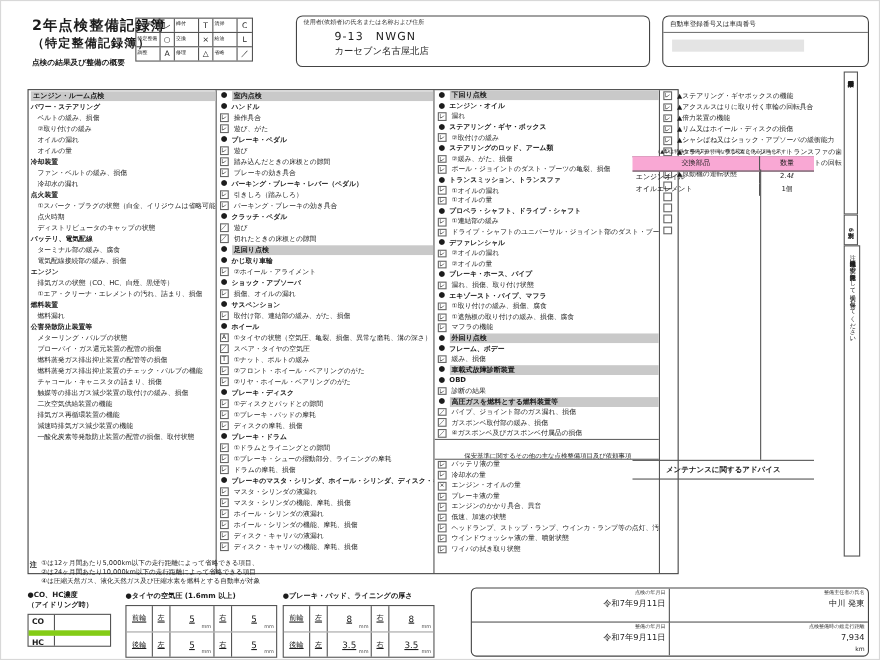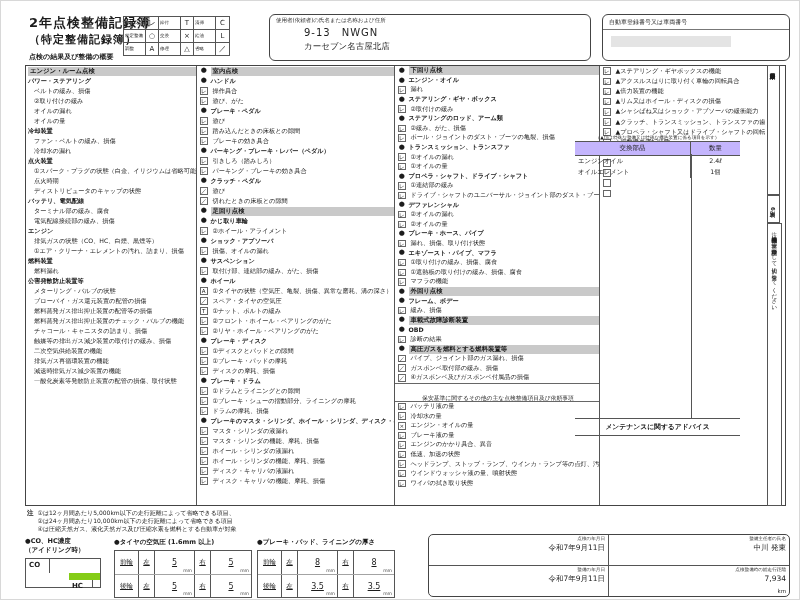--- a/index.html
+++ b/index.html
@@ -22,21 +22,21 @@
   #user-box { position:absolute; left:268px; top:13px; width:322px; height:47px; border:1.5px solid #444; border-radius:6px; padding:2px 6px; }
   #user-label { font-size:5.5px; color:#333; }
   #user-line1 { font-size:10px; margin:2px 0 0 28px; letter-spacing:1px; }
   #user-line2 { font-size:8.5px; margin:1px 0 0 28px; }
 
   #plate-box { position:absolute; left:601px; top:13px; width:188px; height:47px; border:1.5px solid #444; border-radius:6px; }
   #plate-label { font-size:6px; padding:3px 6px 2px; border-bottom:1px solid #777; }
   #plate-value { margin:6px 8px; height:11px; width:120px; background:#e4e4e4; }
 
   
-  #main-table { position:absolute; left:24px; top:64px; width:761px; height:441px; border:1px solid #444; }
+  #main-table { position:absolute; left:24px; top:80px; width:592px; height:441px; border:1px solid #444; }
   .col { position:absolute; top:0; height:100%; overflow:hidden; }
   #col0 { left:0; width:171px; border-right:1px solid #555; }
   #col1 { left:171px; width:198px; border-right:1px solid #555; }
   #col2 { left:369px; width:205px; border-right:1px solid #555; }
   #col3 { left:574px; width:165px; }
 
   .c-row { display:flex; align-items:center; overflow:hidden; padding-left:2px; }
   #col0 .c-row { height:10px; }
   #col1 .c-row { height:10px; }
   #col2 .c-row { height:9.6px; }
@@ -48,21 +48,21 @@
   #col0 .i .txt { padding-left:6px; }
   .mark { width:7.5px; height:7.5px; min-width:7.5px; border:0.5px solid #666; font-size:5.5px; line-height:7px; text-align:center; margin:0 3px 0 1px; background:#fff; }
   .mark.dot { border:none; font-size:7px; line-height:7.5px; background:transparent; }
   .note2 { display:block !important; text-align:center; border-top:1px solid #666; border-bottom:1px solid #666; }
   #col2 .note2 { height:19.2px !important; padding-top:1px; }
   .note2 .txt { font-size:5.8px; line-height:1.45; white-space:normal; font-weight:normal; }
 
   
   #tri-note { position:absolute; left:574px; top:133px; width:165px; font-size:4.6px; text-align:center; border-bottom:1px solid #555; padding:1px 0; color:#222; }
   #parts-table { position:absolute; left:574px; top:141px; width:165px; height:277px; border-bottom:1px solid #555; }
-  #parts-head { display:flex; border-bottom:1px solid #555; background:#c4b5fd; }
+  #parts-head { display:flex; border-bottom:1px solid #555; background:#f9a8d4; }
   #parts-head div { font-size:6.5px; text-align:center; padding:2px 0; }
   .pc1 { width:116px; border-right:1px solid #555; }
   .pc2 { width:49px; }
   .parts-row { display:flex; }
   .parts-row div { font-size:6.3px; padding:1px 3px; }
   .parts-row .pc2 { text-align:center; }
   #parts-fill { position:absolute; left:116px; top:12px; bottom:0; border-left:1px solid #555; width:0; }
   #advice-head { position:absolute; left:574px; top:418px; width:165px; border-bottom:1px solid #555; font-size:6.8px; font-weight:bold; text-align:center; padding:3px 0; }
 
   
@@ -75,21 +75,21 @@
   
   #footnotes { position:absolute; left:26px; top:508px; display:flex; }
   #footnote-marker { font-size:6.5px; font-weight:bold; margin-right:4px; }
   .fn-line { font-size:6px; line-height:8px; white-space:nowrap; }
 
   
   .b-title { font-size:6.5px; font-weight:bold; }
   #cohc { position:absolute; left:24px; top:536px; width:86px; }
   #cohc-table { margin-top:3px; border:1px solid #555; width:76px; }
   .cohc-row { display:flex; height:14px; }
-  .cohc-row + .cohc-row { border-top:7px solid #84cc16;margin-left:43px; }
+  .cohc-row + .cohc-row { border-top:5px solid #84cc16; }
   .cohc-label { width:24px; border-right:1px solid #555; font-size:7px; padding:2px 3px; font-weight:bold; }
   .cohc-val { flex:1; }
 
   .minitable { border:1px solid #555; margin-top:3px; }
   .mt-row { display:flex; height:23px; }
   .mt-row + .mt-row { border-top:1px solid #a3a3a3; }
   .mt-cell { border-right:1px solid #555; display:flex; align-items:center; justify-content:center; font-size:7px;text-decoration:underline; }
   .mt-cell:last-child { border-right:none; }
   .mt-axle { width:24px; font-size:6.5px; }
   .mt-lr { width:16px; font-size:6.5px; }

